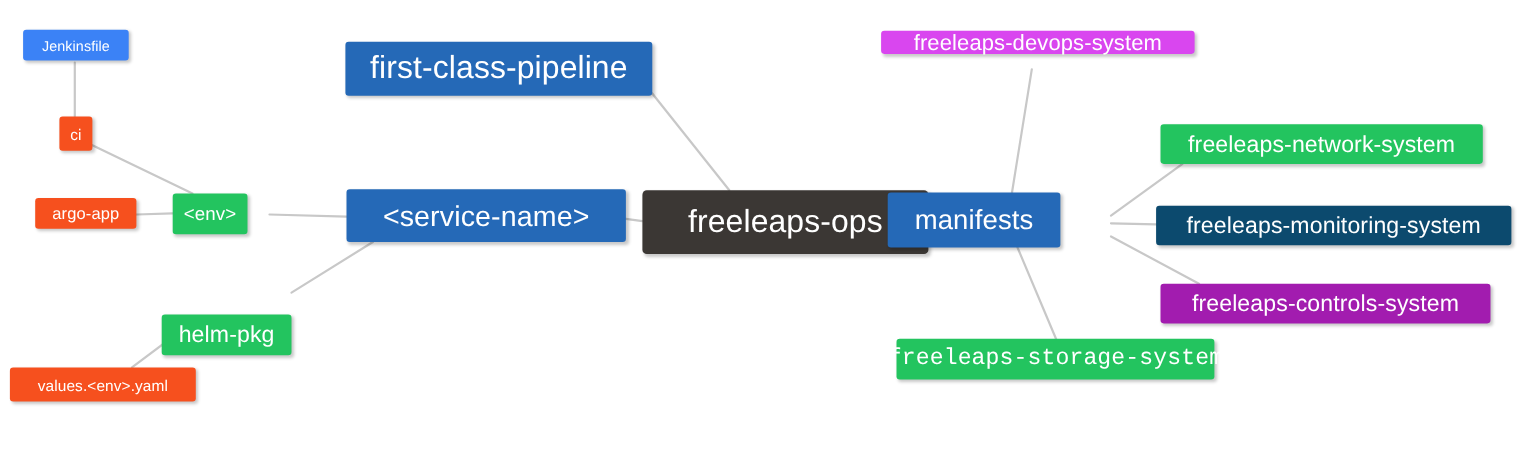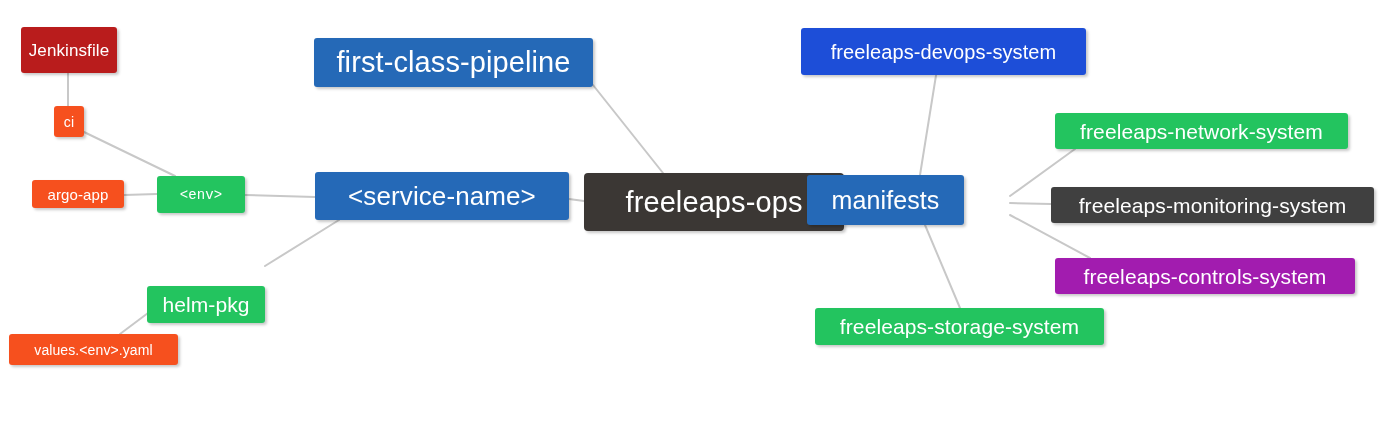--- a/index.html
+++ b/index.html
@@ -77,47 +77,47 @@
       </div>
       <div class="node blue" style="left: 315px; top: 172px; width: 254px; height: 48px; font-size: 26px; background: rgb(37, 105, 183); text-align: right;">
         <span>&lt;service-name&gt;</span>
       </div>
       <div class="node blue" style="left: 314px; top: 38px; width: 279px; height: 49px; font-size: 29px; background: rgb(37, 105, 183);">
         <span>first-class-pipeline</span>
       </div>
       <div class="node blue" style="left: 807px; top: 175px; width: 157px; height: 50px; font-size: 25px; background: rgb(37, 105, 183);">
         <span>manifests</span>
       </div>
-      <div class="node green" style="left: 157px; top: 176px; width: 88px; height: 37px; font-size: 14px; background: rgb(35, 196, 95); font-family: Liberation Mono, monospace;">
+      <div class="node green" style="left: 157px; top: 176px; width: 68px; height: 37px; font-size: 17px; background: rgb(35, 196, 95);">
         <span>&lt;env&gt;</span>
       </div>
       <div class="node green" style="left: 147px; top: 258px; width: 118px; height: 37px; font-size: 21px; background: rgb(35, 196, 95); margin-top: 28px;">
         <span>helm-pkg</span>
       </div>
-      <div class="node orange" style="left: 21px; top: 27px; width: 96px; height: 46px; font-size: 17px; background: #b91c1c;">
+      <div class="node orange" style="left: 21px; top: 27px; width: 96px; height: 28px; font-size: 13px; background: #3b82f6;">
         <span>Jenkinsfile</span>
       </div>
       <div class="node red" style="left: 54px; top: 106px; width: 30px; height: 31px; font-size: 14px; background: rgb(246, 80, 30);">
         <span>ci</span>
       </div>
       <div class="node red" style="left: 32px; top: 180px; width: 92px; height: 28px; font-size: 15px; background: rgb(246, 80, 30);">
         <span>argo-app</span>
       </div>
       <div class="node red" style="left: 9px; top: 334px; width: 169px; height: 31px; font-size: 14px; background: rgb(246, 80, 30);">
         <span>values.&lt;env&gt;.yaml</span>
       </div>
-      <div class="node green" style="left: 801px; top: 28px; width: 285px; height: 47px; font-size: 20px; background: #1d4ed8;">
+      <div class="node green" style="left: 801px; top: 28px; width: 285px; height: 21px; font-size: 20px; background: #d946ef;">
         <span>freeleaps-devops-system</span>
       </div>
       <div class="node green" style="left: 1055px; top: 113px; width: 293px; height: 36px; font-size: 21px; background: rgb(35, 196, 95);">
         <span>freeleaps-network-system</span>
       </div>
-      <div class="node green" style="left: 1051px; top: 187px; width: 323px; height: 36px; font-size: 21px; background: #404040;">
+      <div class="node green" style="left: 1051px; top: 187px; width: 323px; height: 36px; font-size: 21px; background: #0c4a6e;">
         <span>freeleaps-monitoring-system</span>
       </div>
       <div class="node green" style="left: 1055px; top: 258px; width: 300px; height: 36px; font-size: 21px; background: #a21caf;">
         <span>freeleaps-controls-system</span>
       </div>
-      <div class="node green" style="left: 815px; top: 308px; width: 289px; height: 37px; font-size: 21px; background: rgb(35, 196, 95);">
+      <div class="node green" style="left: 815px; top: 308px; width: 289px; height: 37px; font-size: 21px; background: rgb(35, 196, 95); font-family: Liberation Mono, monospace;">
         <span>freeleaps-storage-system</span>
       </div>
     </div>
 </div>
 
 </body></html>

